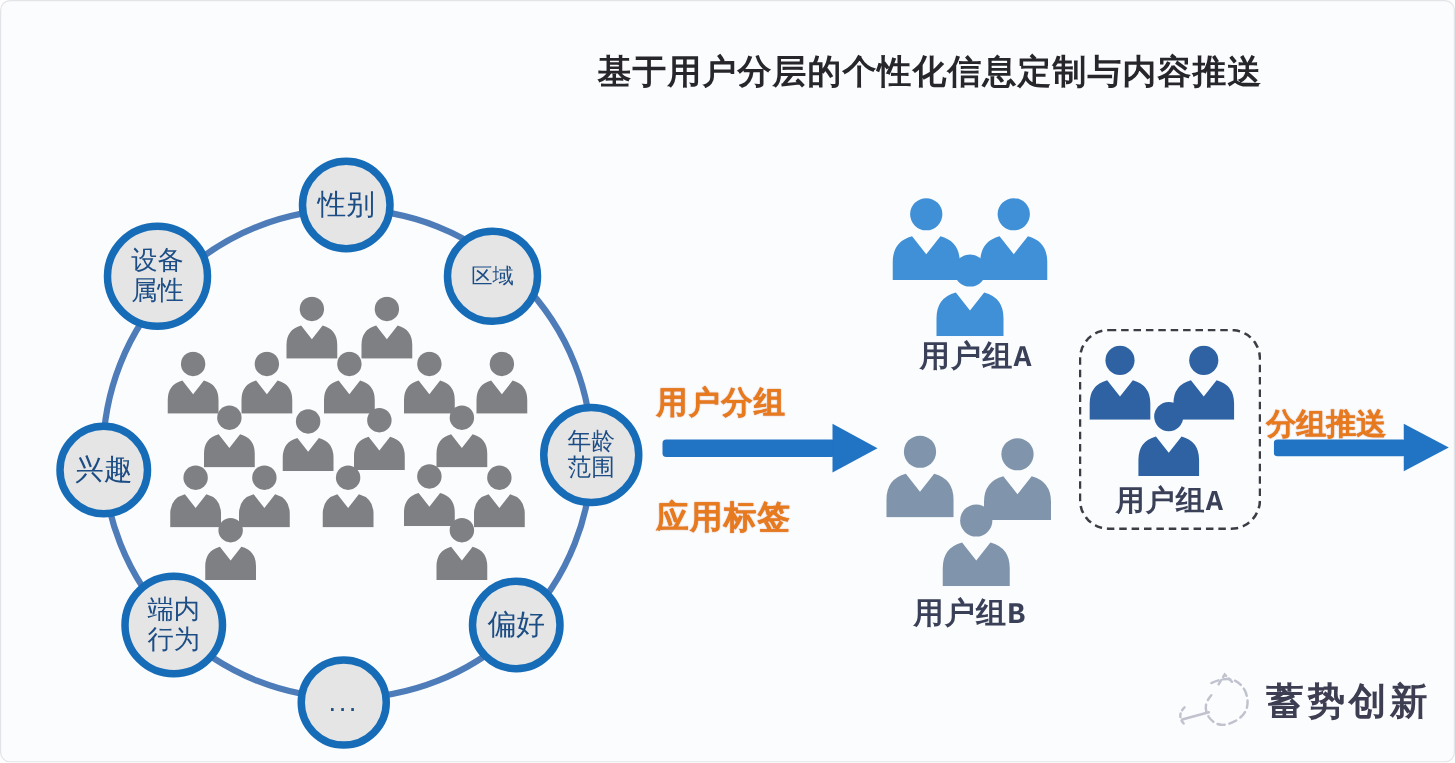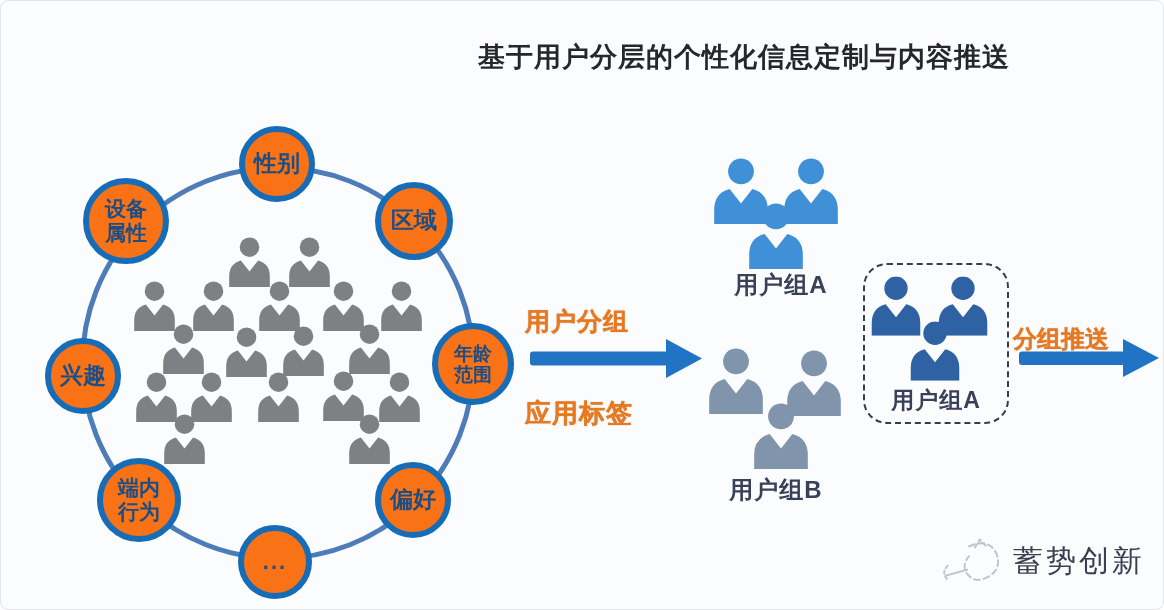--- a/index.html
+++ b/index.html
@@ -14,49 +14,49 @@
     font-size:27px;font-weight:700;letter-spacing:1px;color:#26262b;
     white-space:nowrap;
   }
   
   .big-circle{
     position:absolute;left:79px;top:164px;width:396px;height:396px;
     border:5px solid var(--circle_line,#4d7cb9);border-radius:50%;box-sizing:border-box;
   }
   
   .bubble{
-    position:absolute;background:#f97316;
+    position:absolute;background:#e5e5e5;
     border:6px solid var(--bubble_border,#176cb8);border-radius:50%;box-sizing:border-box;
     display:flex;align-items:center;justify-content:center;text-align:center;
-    color:var(--bubble_text,#1d4d85);font-weight:700;white-space:pre-line;line-height:1.12;
+    color:var(--bubble_text,#1d4d85);font-weight:400;white-space:pre-line;line-height:1.12;
   }
   .bb-gender    {left:238px;top:125px;width:76px;height:76px;font-size:23px;}
   .bb-device    {left:82px; top:177px;width:86px;height:86px;font-size:21px;}
-  .bb-region    {left:374px;top:181px;width:78px;height:78px;font-size:23px;}
+  .bb-region    {left:354px;top:181px;width:78px;height:78px;font-size:17px;}
   .bb-interest  {left:44px; top:337px;width:76px;height:76px;font-size:23px;}
   .bb-age       {left:431px;top:322px;width:82px;height:82px;font-size:19px;}
   .bb-behavior  {left:96px; top:457px;width:84px;height:84px;font-size:21px;}
   .bb-preference{left:374px;top:461px;width:76px;height:76px;font-size:23px;}
   .bb-more      {left:237px;top:524px;width:74px;height:74px;font-size:22px;letter-spacing:2px;}
   
   .crowd-layer{position:absolute;inset:0;}
   .crowd-person{position:absolute;width:47px;height:50px;fill:var(--crowd_gray,#7f8083);}
   
   .arrow{position:absolute;fill:var(--accent_blue,#2173c4);}
   .a1{left:528px;top:335px;width:174px;height:44px;}
   .a2{left:1018px;top:336px;width:142px;height:42px;}
   .flow-label{
     position:absolute;text-align:left;font-weight:700;
     color:var(--label_orange,#e87a1e);text-shadow:0 0 1px #c8571d;
   }
   .fl-top   {left:524px; top:304px;width:180px;font-size:25px;letter-spacing:1px;}
   .fl-bottom{left:524px; top:395px;width:180px;font-size:26px;letter-spacing:1px;}
   .fl-right {left:1012px;top:302px;width:150px;font-size:24px;margin-top:20px;}
   
-  .group{position:absolute;}
+  .group{position:absolute;font-family:Liberation Mono, monospace;}
   .group-a{left:705px;top:150px;width:150px;height:150px;}
   .group-b{left:700px;top:342px;width:150px;height:165px;}
   .group-c{
     left:862px;top:262px;width:146px;height:161px;
     border:2px dashed #3c3c44;border-radius:24px;box-sizing:border-box;
   }
   .gp{position:absolute;width:62px;height:66px;}
   .gpc{position:absolute;width:56px;height:60px;}
   .group-a .gp{fill:var(--group_a,#4090d7);}
   .group-b .gp{fill:var(--group_b,#8095ab);}
@@ -64,21 +64,21 @@
   .group-label{
     position:absolute;left:0;right:0;text-align:center;font-weight:700;
     color:var(--group_label,#3a4057);font-size:24px;letter-spacing:1px;
   }
   .group-c .group-label{font-size:23px;}
   
   .logo{position:absolute;left:930px;top:518px;width:230px;height:84px;}
   .logo-icon{position:absolute;left:0;top:6px;width:80px;height:74px;}
   .logo-text{
     position:absolute;left:82px;top:22px;white-space:nowrap;
-    font-size:30px;font-weight:400;letter-spacing:3px;color:var(--logo_text,#3e3e52);
+    font-size:30px;font-weight:700;letter-spacing:3px;color:var(--logo_text,#3e3e52);
   }
 </style>
 </head>
 <body>
 
 <svg width="0" height="0" style="position:absolute">
   <symbol id="person" viewBox="0 0 60 64">
     <circle cx="30" cy="13" r="12.5"></circle>
     <path d="M4 64 L4 50 Q4 34 19 30 L30 44 L41 30 Q56 34 56 50 L56 64 Z"></path>
   </symbol>

